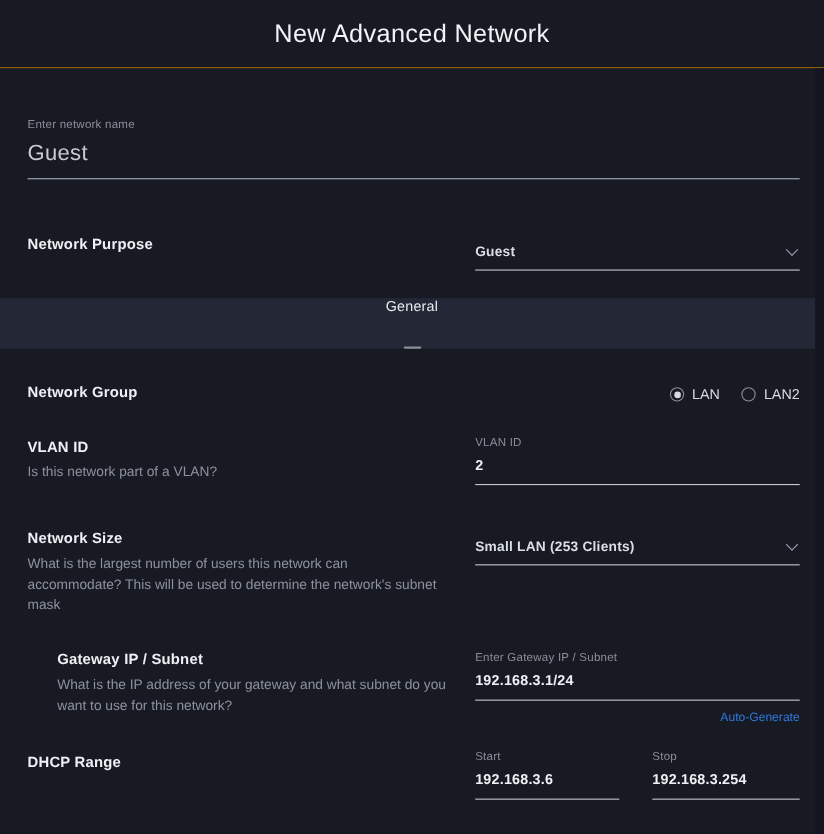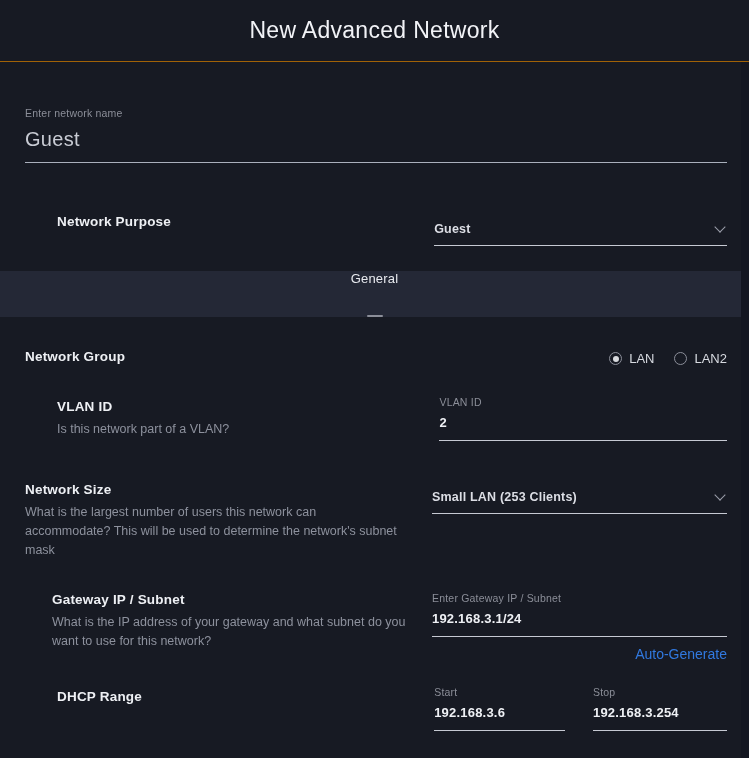--- a/index.html
+++ b/index.html
@@ -174,40 +174,40 @@
   }
   .radio-label {
     color: #d7dae0;
     font-size: 13px;
   }
   
   .action-link {
     display: block;
     text-align: right;
     color: #3179e0;
-    font-size: 14px;
+    font-size: 11px;
     margin-top: 9px;
     text-decoration: none;
     cursor: pointer;
   }
   
   .split-fields {
     display: flex;
     justify-content: space-between;
   }
   .split-fields .field-start { width: 131px; }
   .split-fields .field-stop  { width: 134px; }
   
   .mt-purpose { margin-top: 48px; }
   .mt-group   { margin-top: 32px; }
   .mt-vlan    { margin-top: 30px; gap: 12px; }
   .mt-size    { margin-top: 41px; }
   .mt-gateway { margin-top: 32px; justify-content: flex-end; }
   .mt-dhcp    { margin-top: 24px; }
-  .pad-label-top { padding-top: 3px; margin-left: 32px; }
+  .pad-label-top { padding-top: 3px; }
 </style>
 </head>
 <body>
 
 <div class="page">
 
   <div class="header">
     <div class="header-title">New Advanced Network</div>
   </div>
 

